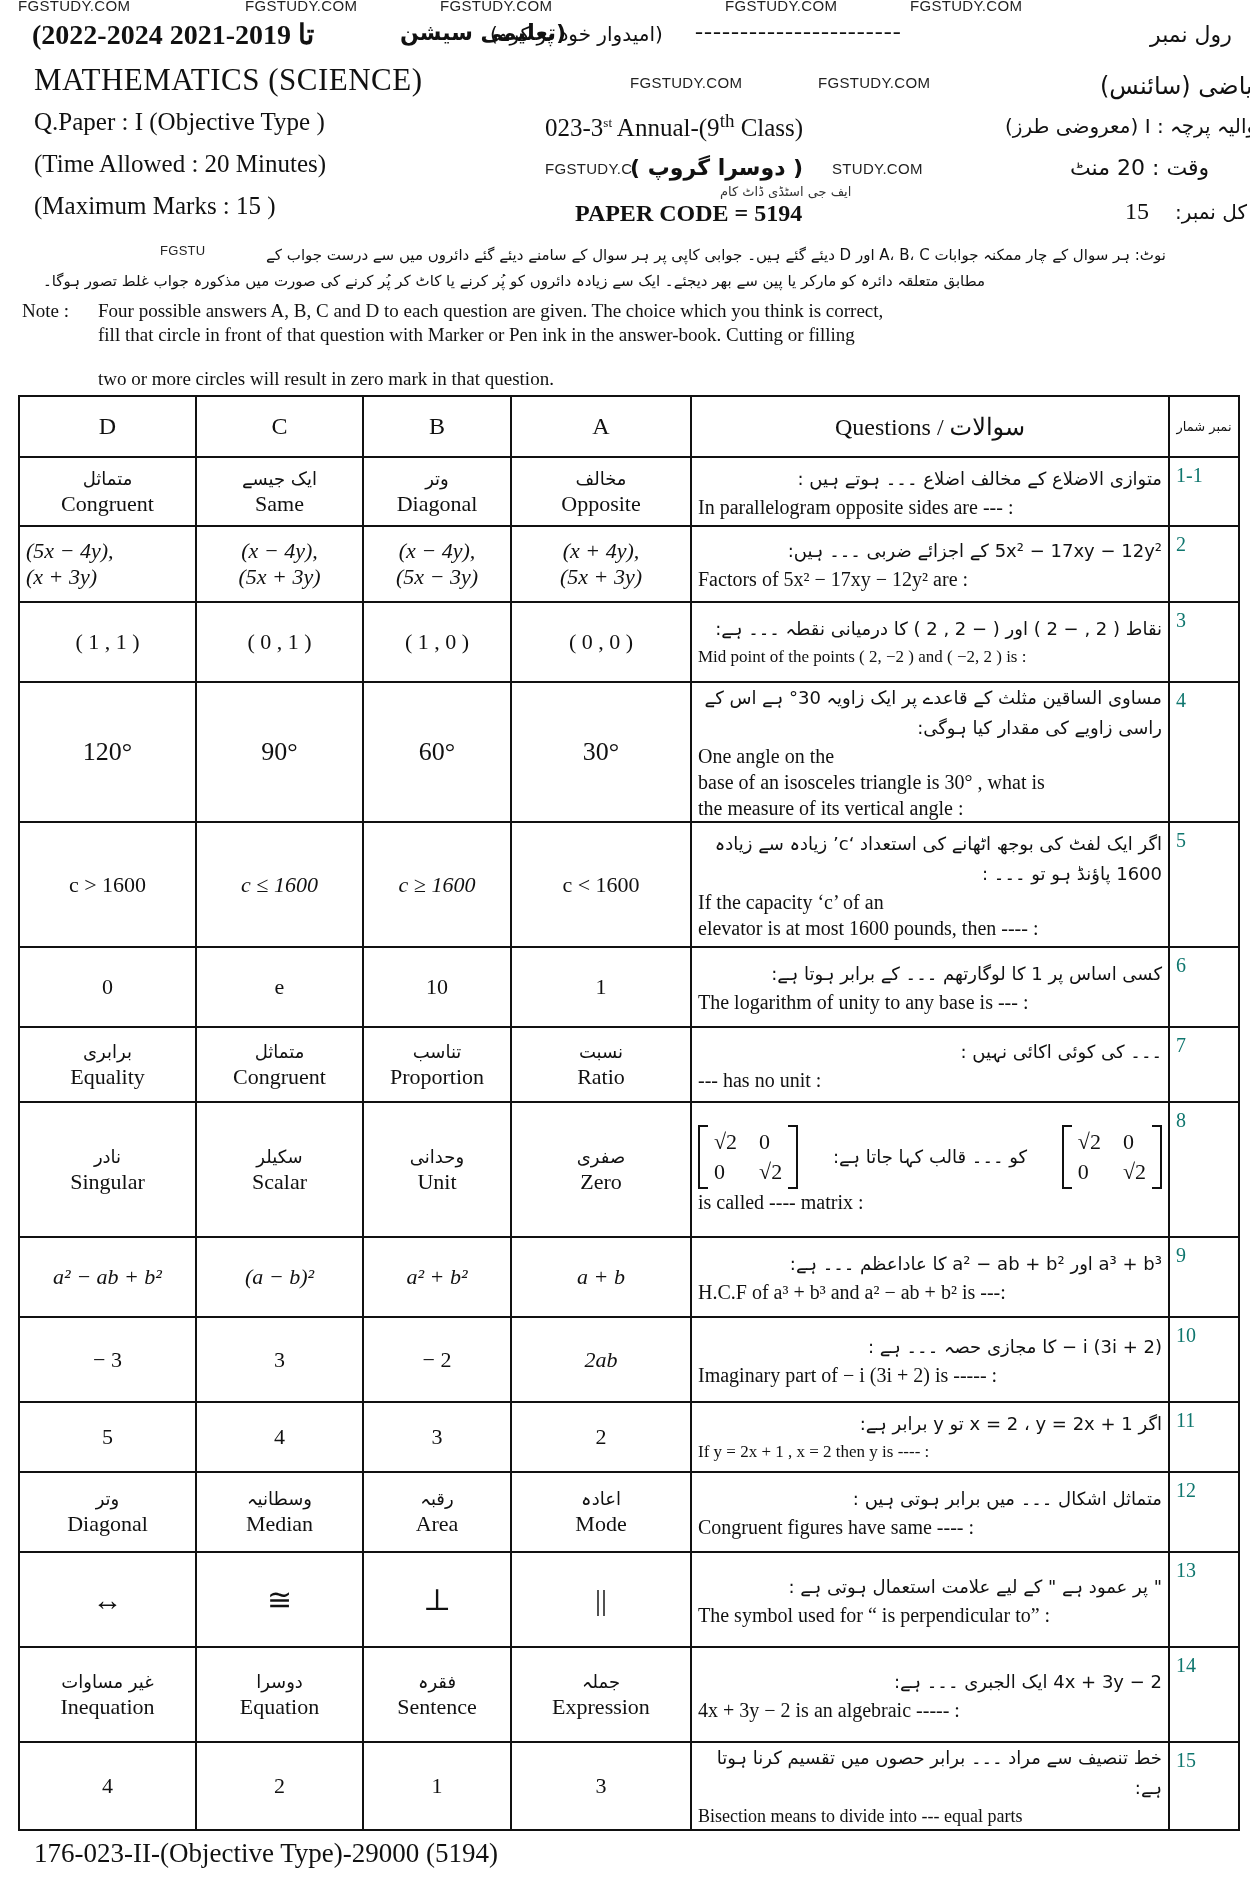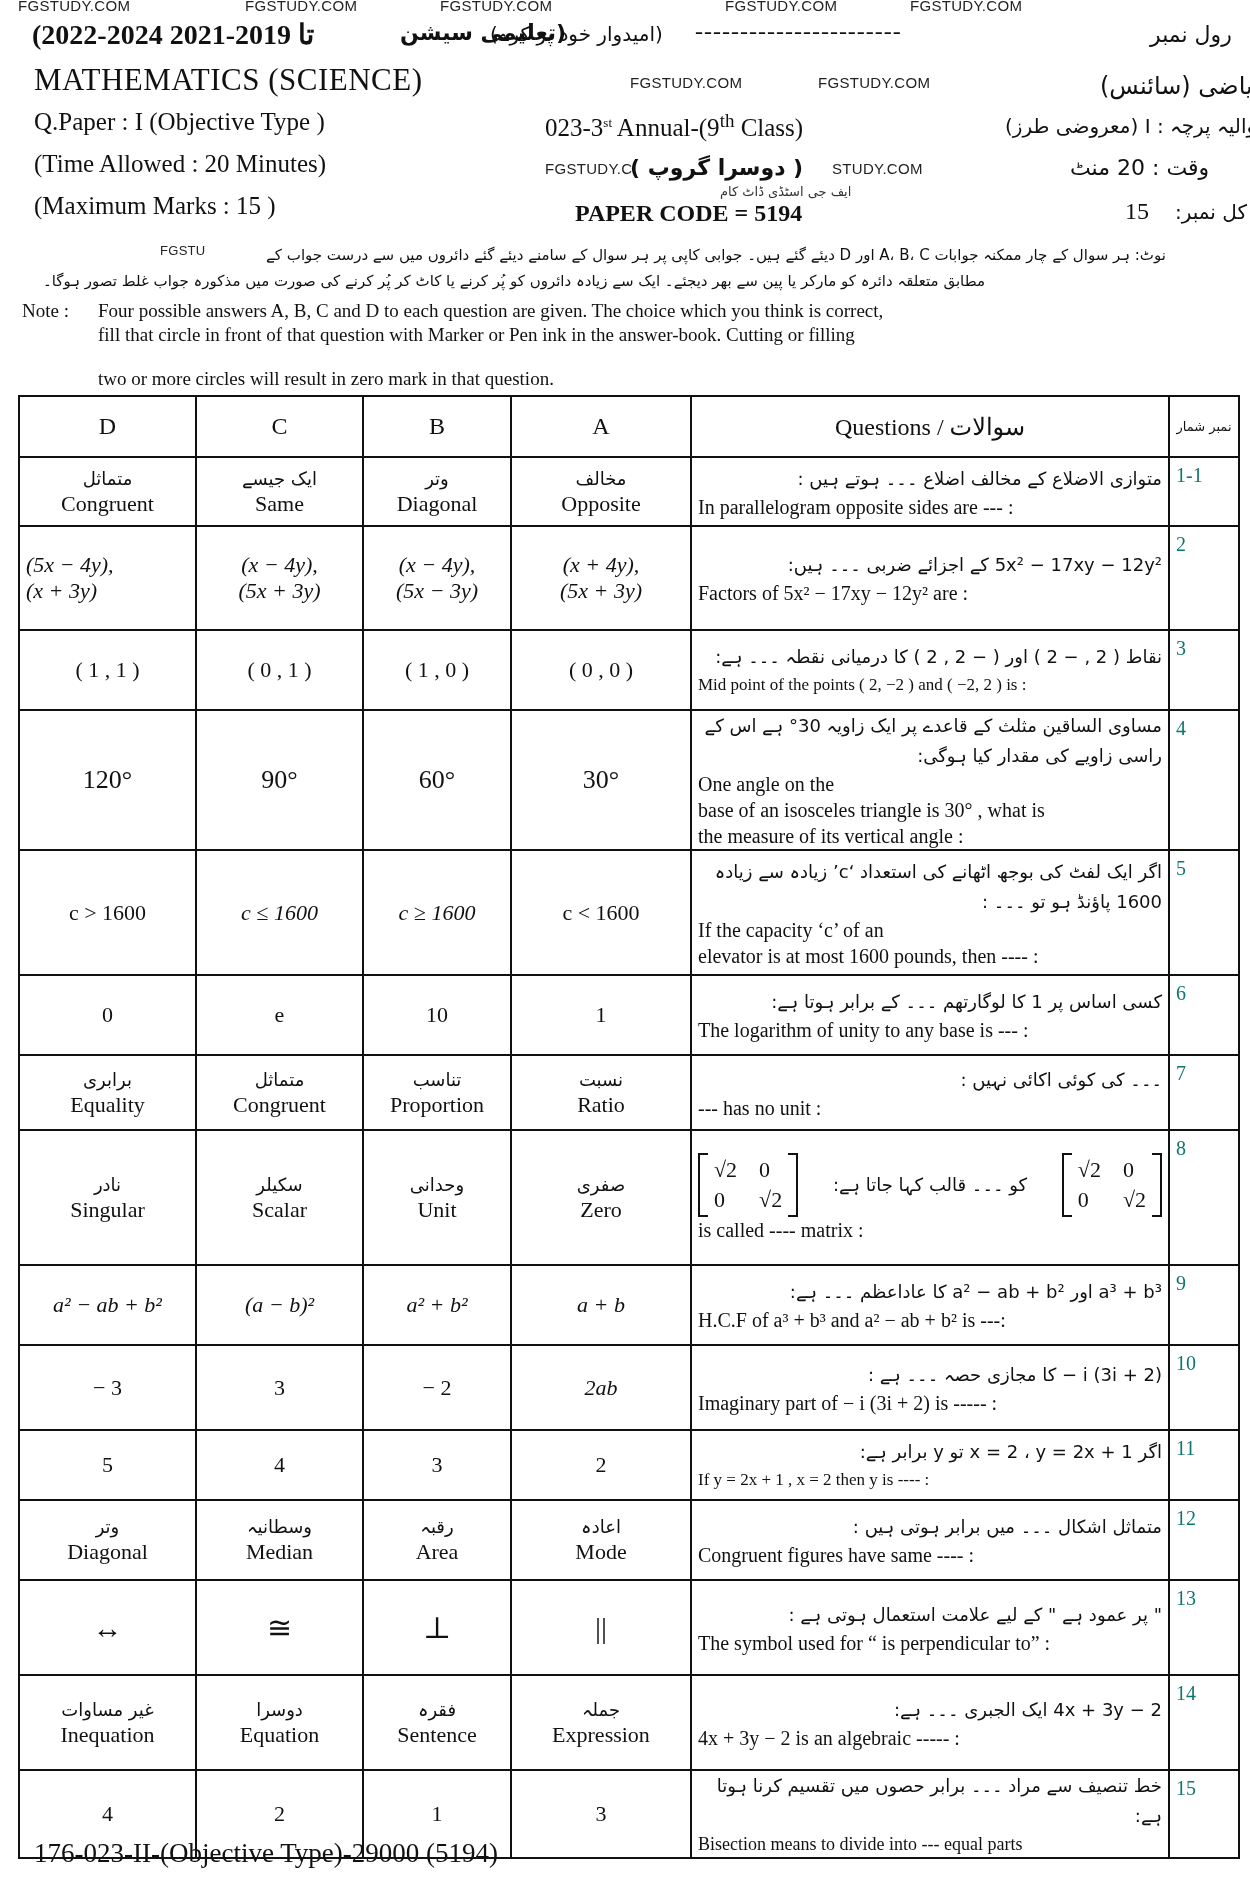--- a/index.html
+++ b/index.html
@@ -114,21 +114,21 @@
           <span class="ur">مخالف</span>
           <span class="en">Opposite</span>
         </td>
     <td class="q">
           <span class="ur">متوازی الاضلاع کے مخالف اضلاع ۔۔۔ ہوتے ہیں :</span>
           <span class="en">In parallelogram opposite sides are --- :</span>
         </td>
     <td class="qno">1-1</td>
   </tr>
 
-  <tr style="height:104px">
+  <tr style="height:76px">
     <td class="opt math" style="text-align:left;">
           <span class="en">(5x − 4y),</span>
           <span class="en">(x + 3y)</span>
         </td>
     <td class="opt math">
           <span class="en">(x − 4y),</span>
           <span class="en">(5x + 3y)</span>
         </td>
     <td class="opt math">
           <span class="en">(x − 4y),</span>

